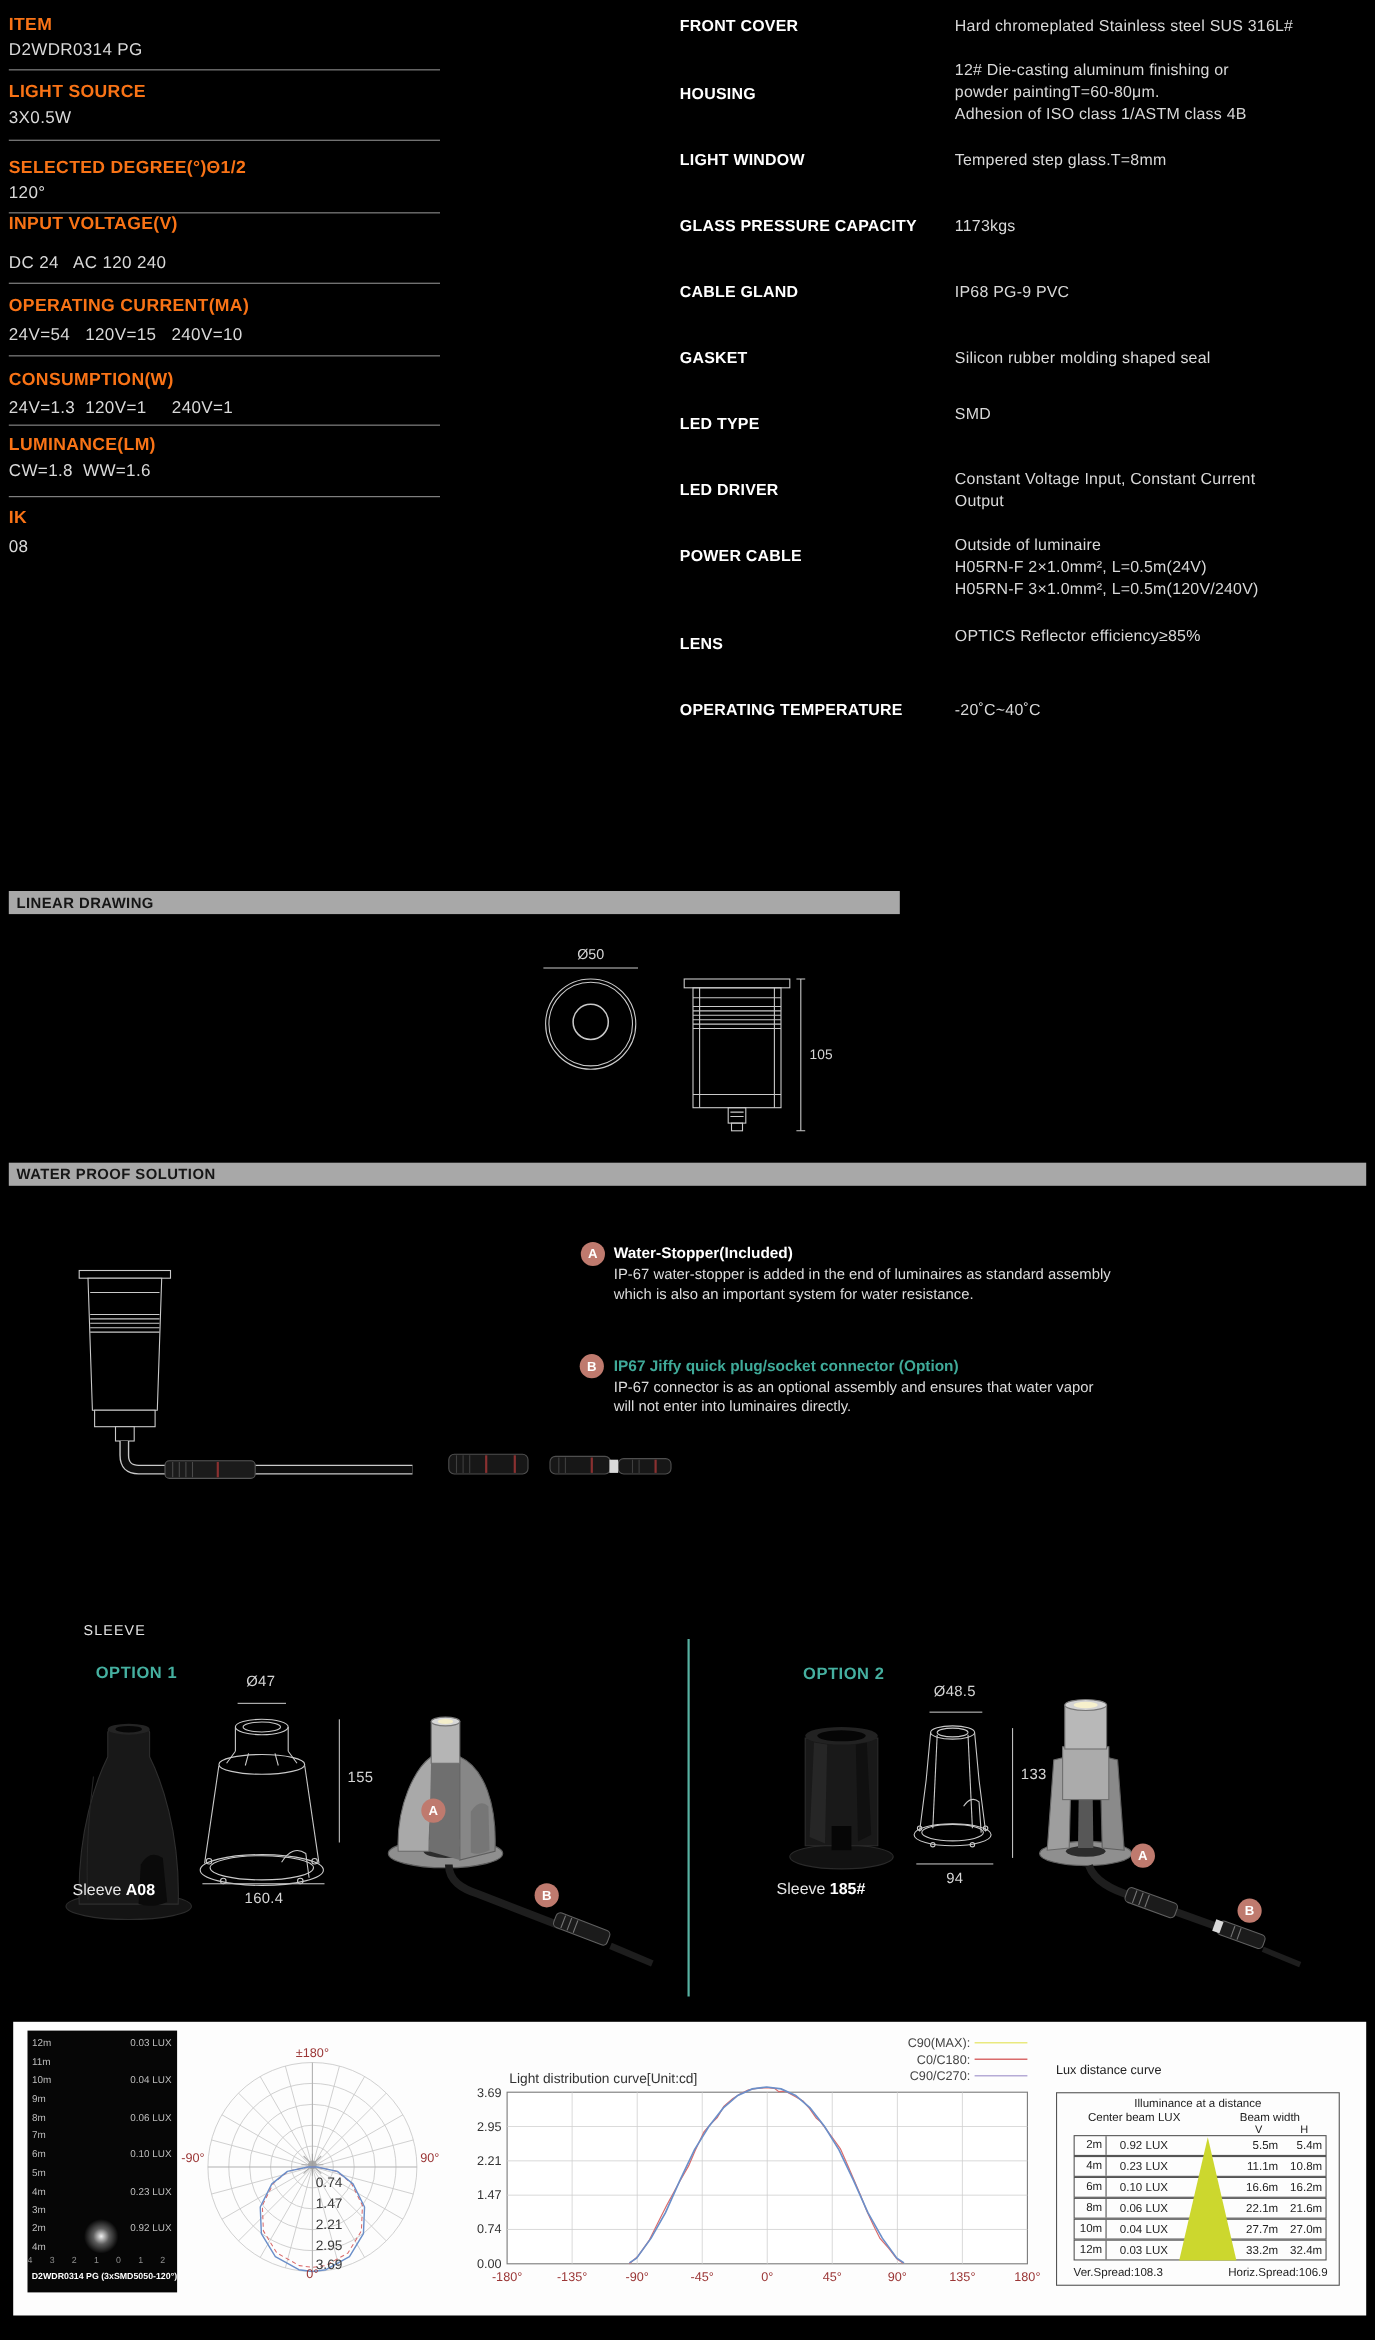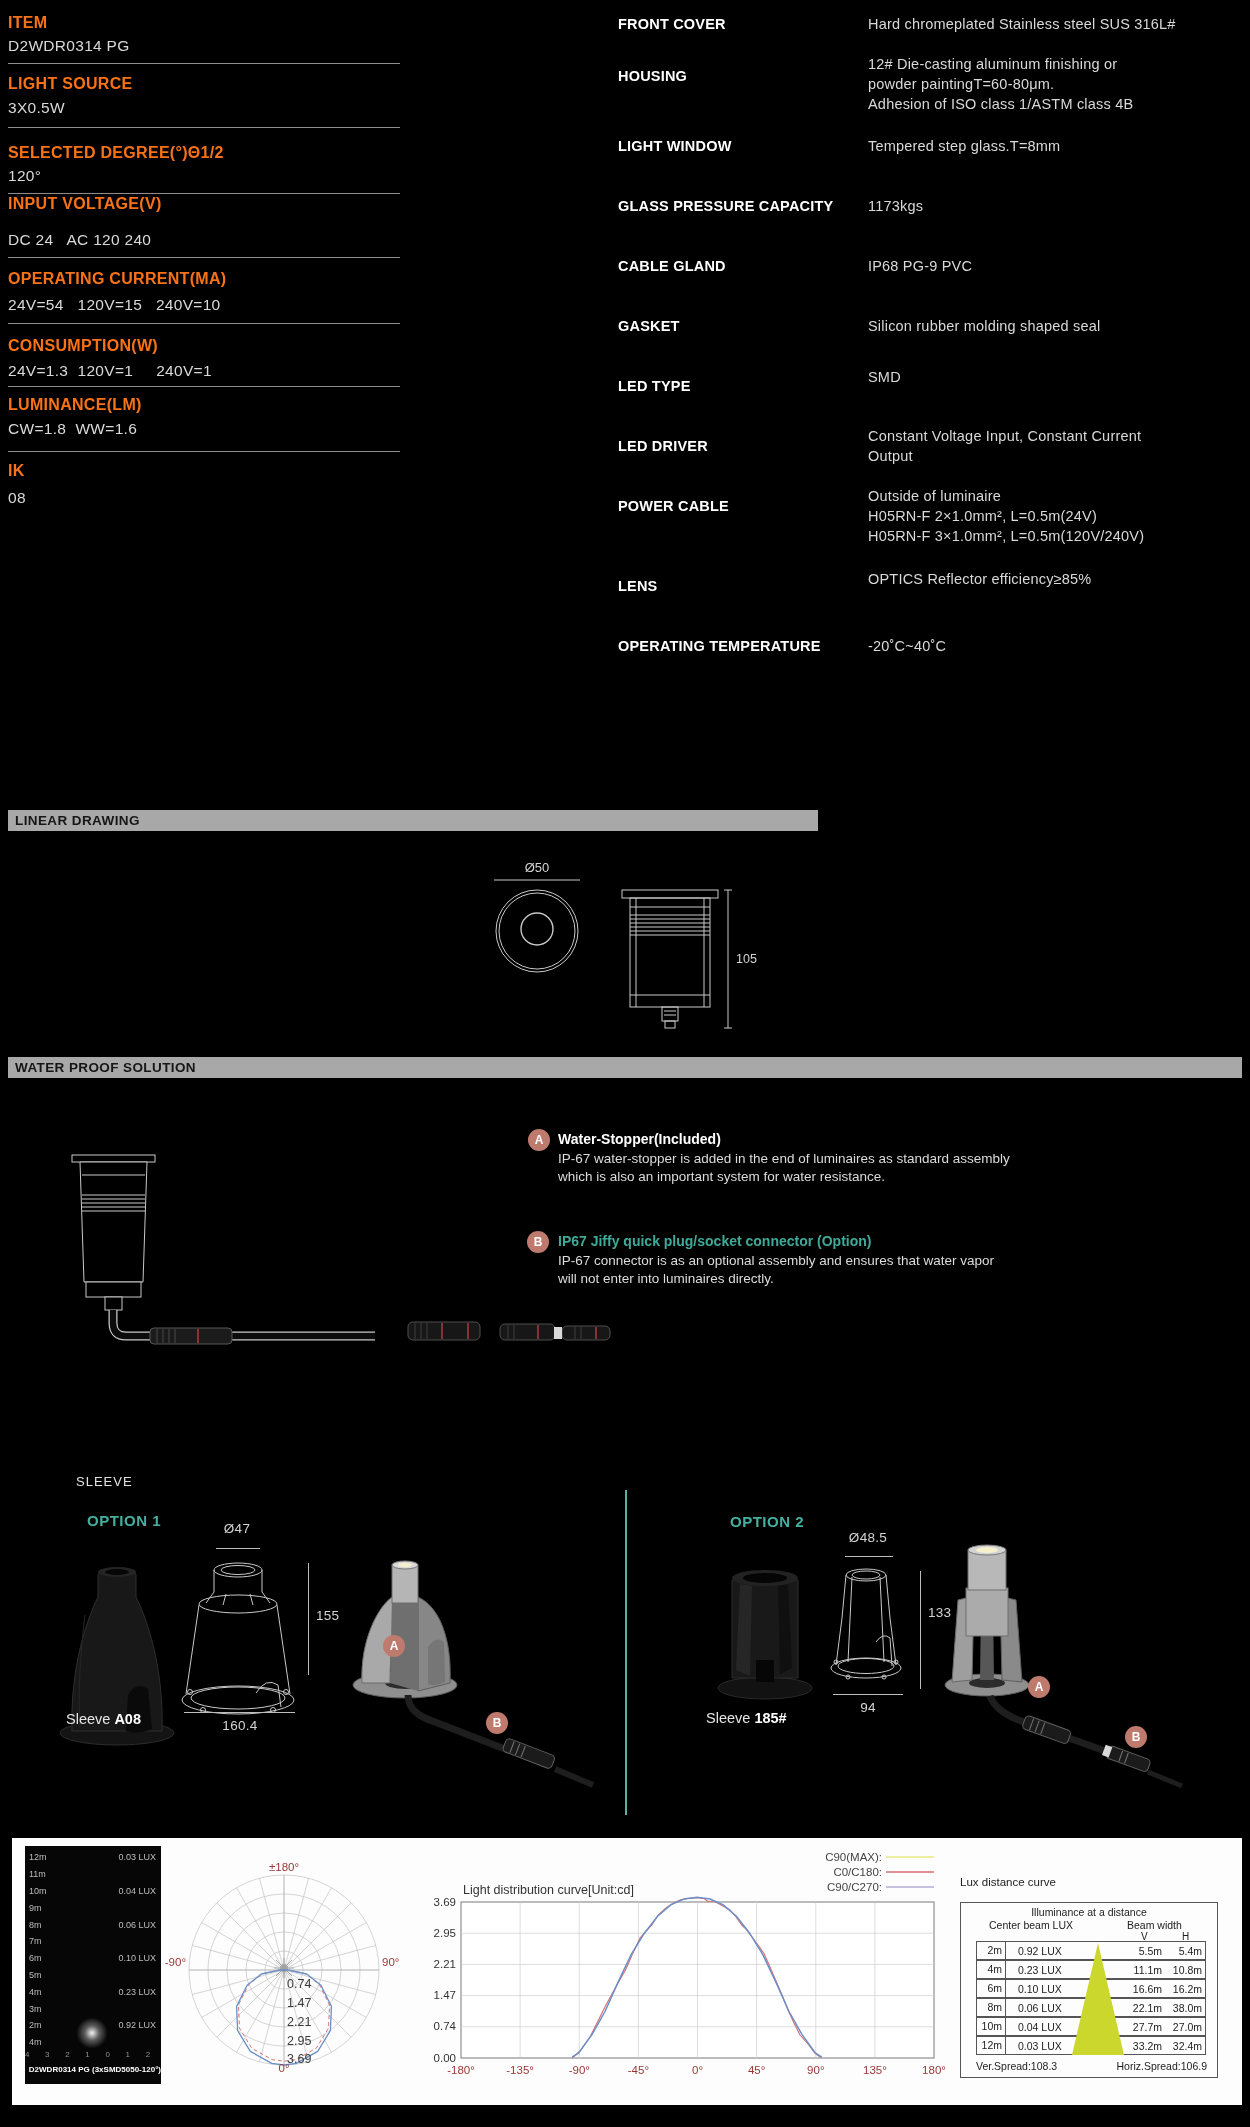--- a/index.html
+++ b/index.html
@@ -88,21 +88,21 @@
     <div class="llabel" style="top:396px">LUMINANCE(LM)</div>
     <div class="lvalue" style="top:420px">CW=1.8  WW=1.6</div>
     <div class="lline" style="top:451px"></div>
     <div class="llabel" style="top:462px">IK</div>
     <div class="lvalue" style="top:489px">08</div>
   </div>
 
   <div>
     <div class="rlabel" style="top:16px">FRONT COVER</div>
     <div class="rvalue" style="top:14px">Hard chromeplated Stainless steel SUS 316L#</div>
-    <div class="rlabel" style="top:68px">HOUSING</div>
+    <div class="rlabel" style="top:78px">HOUSING</div>
     <div class="rvalue" style="top:54px">12# Die-casting aluminum finishing or
 powder paintingT=60-80μm.
 Adhesion of ISO class 1/ASTM class 4B</div>
     <div class="rlabel" style="top:138px">LIGHT WINDOW</div>
     <div class="rvalue" style="top:136px">Tempered step glass.T=8mm</div>
     <div class="rlabel" style="top:198px">GLASS PRESSURE CAPACITY</div>
     <div class="rvalue" style="top:196px">1173kgs</div>
     <div class="rlabel" style="top:258px">CABLE GLAND</div>
     <div class="rvalue" style="top:256px">IP68 PG-9 PVC</div>
     <div class="rlabel" style="top:318px">GASKET</div>
@@ -520,21 +520,21 @@
         <span class="lt-lux">0.10 LUX</span>
         <span class="lt-sp"></span>
         <span class="lt-v">16.6m</span>
         <span class="lt-h">16.2m</span>
     </div>
     <div class="lt-row" style="top:95px">
       <span class="lt-d">8m</span>
         <span class="lt-lux">0.06 LUX</span>
         <span class="lt-sp"></span>
         <span class="lt-v">22.1m</span>
-        <span class="lt-h">38.0m</span>
+        <span class="lt-h">21.6m</span>
     </div>
     <div class="lt-row" style="top:114px">
       <span class="lt-d">10m</span>
         <span class="lt-lux">0.04 LUX</span>
         <span class="lt-sp"></span>
         <span class="lt-v">27.7m</span>
         <span class="lt-h">27.0m</span>
     </div>
     <div class="lt-row" style="top:133px">
       <span class="lt-d">12m</span>

